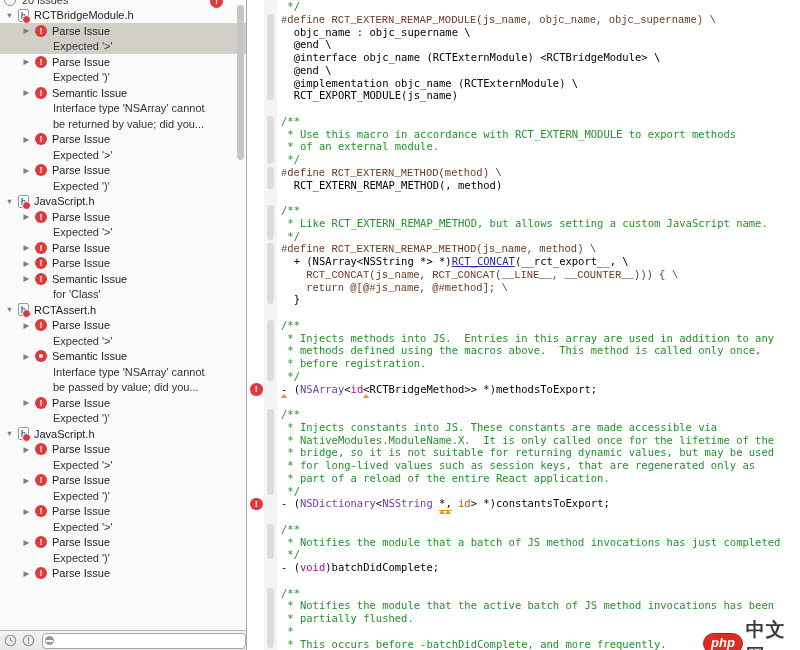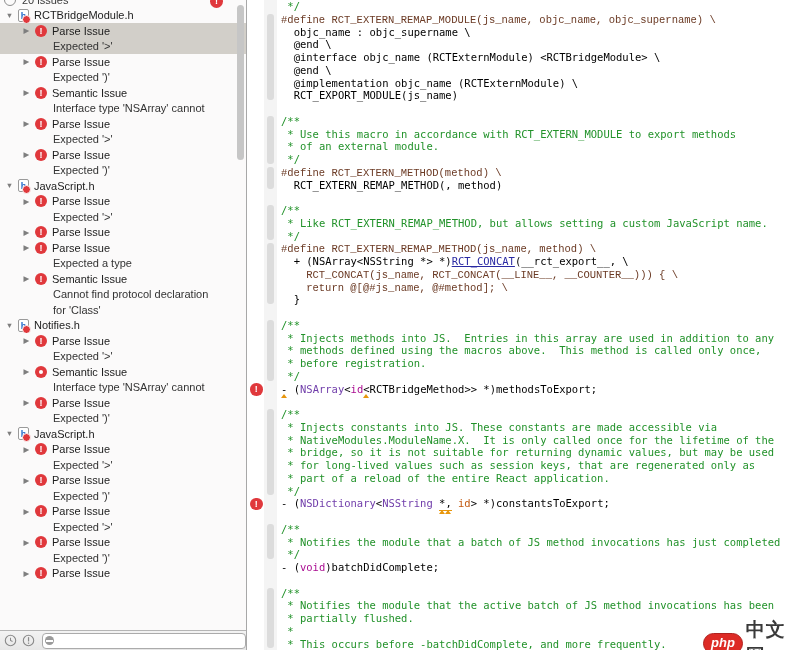--- a/index.html
+++ b/index.html
@@ -119,20 +119,23 @@
             <span>Expected ')'</span>
           </div>
           <div class="row kind-issue">
             <span class="tri">▶</span>
             <span class="err-badge">!</span>
             <span>Semantic Issue</span>
           </div>
           <div class="row kind-msg">
             <span>Interface type 'NSArray' cannot</span>
           </div>
+          <div class="row kind-msg">
+            <span>be returned by value; did you...</span>
+          </div>
           <div class="row kind-issue">
             <span class="tri">▶</span>
             <span class="err-badge">!</span>
             <span>Parse Issue</span>
           </div>
           <div class="row kind-msg">
             <span>Expected '&gt;'</span>
           </div>
           <div class="row kind-issue">
             <span class="tri">▶</span>
@@ -161,57 +164,54 @@
           <div class="row kind-issue">
             <span class="tri">▶</span>
             <span class="err-badge">!</span>
             <span>Parse Issue</span>
           </div>
           <div class="row kind-issue">
             <span class="tri">▶</span>
             <span class="err-badge">!</span>
             <span>Parse Issue</span>
           </div>
-          <div class="row kind-msg">
-            <span>Expected a type</span>
-          </div>
           <div class="row kind-issue">
             <span class="tri">▶</span>
             <span class="err-badge">!</span>
             <span>Semantic Issue</span>
-          </div>
-          <div class="row kind-msg">
-            <span>Cannot find protocol declaration</span>
           </div>
           <div class="row kind-msg">
             <span>for 'Class'</span>
           </div>
           <div class="row kind-file">
             <span class="tri">▼</span>
             <span class="file-ico">
               <span class="h">h</span>
               <span class="dot"></span>
             </span>
-            <span>Notifies.h</span>
+            <span>RCTAssert.h</span>
           </div>
           <div class="row kind-issue">
             <span class="tri">▶</span>
             <span class="err-badge">!</span>
             <span>Parse Issue</span>
           </div>
           <div class="row kind-msg">
             <span>Expected '&gt;'</span>
           </div>
           <div class="row kind-issue">
             <span class="tri">▶</span>
             <span class="err-badge dot"></span>
             <span>Semantic Issue</span>
           </div>
           <div class="row kind-msg">
             <span>Interface type 'NSArray' cannot</span>
+          </div>
+          <div class="row kind-msg">
+            <span>be passed by value; did you...</span>
           </div>
           <div class="row kind-issue">
             <span class="tri">▶</span>
             <span class="err-badge">!</span>
             <span>Parse Issue</span>
           </div>
           <div class="row kind-msg">
             <span>Expected ')'</span>
           </div>
           <div class="row kind-file">

